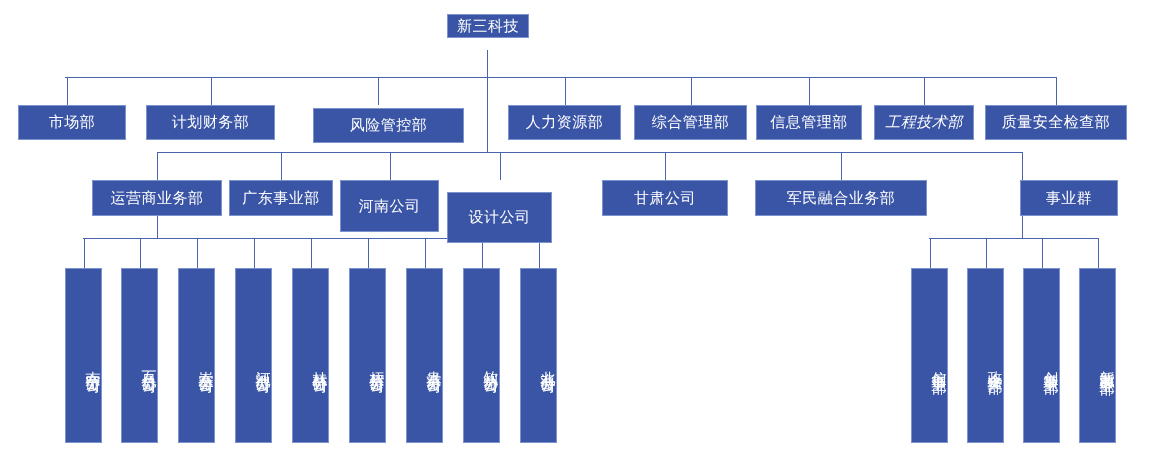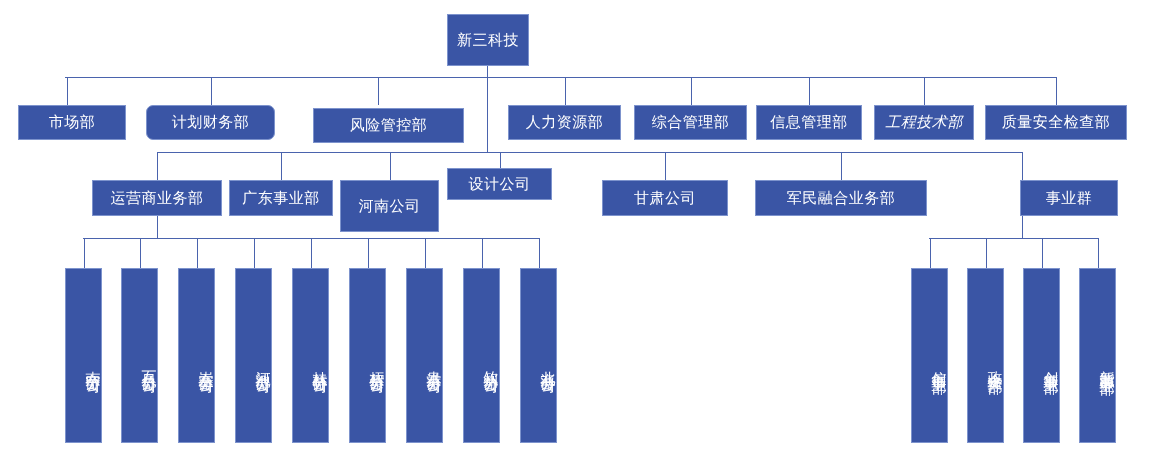--- a/index.html
+++ b/index.html
@@ -88,33 +88,33 @@
       <div class="connector v" style="left: 482px; top: 238px; width: 1px; height: 30px;"></div>
       <div class="connector v" style="left: 539px; top: 238px; width: 1px; height: 30px;"></div>
       <div class="connector v" style="left: 1022px; top: 216px; width: 1px; height: 22px;"></div>
       <div class="connector h" style="left: 929px; top: 238px; width: 169px; height: 1px;"></div>
       <div class="connector v" style="left: 930px; top: 238px; width: 1px; height: 30px;"></div>
       <div class="connector v" style="left: 986px; top: 238px; width: 1px; height: 30px;"></div>
       <div class="connector v" style="left: 1042px; top: 238px; width: 1px; height: 30px;"></div>
       <div class="connector v" style="left: 1098px; top: 238px; width: 1px; height: 30px;"></div>
     </div>
   <div id="node-layer">
-      <div class="node root" style="left: 447px; top: 14px; width: 82px; height: 52px;">新三科技</div>
+      <div class="node root" style="left: 447px; top: 14px; width: 82px; height: 24px;">新三科技</div>
       <div class="node" style="left: 18px; top: 105px; width: 108px; height: 35px;">市场部</div>
-      <div class="node" style="left: 146px; top: 105px; width: 129px; height: 35px; border-radius: 7px;">计划财务部</div>
+      <div class="node" style="left: 146px; top: 105px; width: 129px; height: 35px;">计划财务部</div>
       <div class="node" style="left: 313px; top: 108px; width: 151px; height: 35px;">风险管控部</div>
       <div class="node" style="left: 508px; top: 105px; width: 113px; height: 35px;">人力资源部</div>
       <div class="node" style="left: 634px; top: 105px; width: 113px; height: 35px;">综合管理部</div>
       <div class="node" style="left: 756px; top: 105px; width: 106px; height: 35px;">信息管理部</div>
       <div class="node" style="left: 874px; top: 105px; width: 100px; height: 35px; font-style: italic;">工程技术部</div>
       <div class="node" style="left: 985px; top: 105px; width: 142px; height: 35px;">质量安全检查部</div>
       <div class="node" style="left: 92px; top: 180px; width: 130px; height: 36px;">运营商业务部</div>
       <div class="node" style="left: 229px; top: 180px; width: 104px; height: 36px;">广东事业部</div>
       <div class="node" style="left: 340px; top: 180px; width: 99px; height: 52px;">河南公司</div>
-      <div class="node" style="left: 447px; top: 168px; width: 105px; height: 32px;">设计公司</div>
+      <div class="node" style="left: 447px; top: 192px; width: 105px; height: 51px;">设计公司</div>
       <div class="node" style="left: 602px; top: 180px; width: 126px; height: 36px;">甘肃公司</div>
       <div class="node" style="left: 755px; top: 180px; width: 172px; height: 36px;">军民融合业务部</div>
       <div class="node" style="left: 973px; top: 180px; width: 98px; height: 36px; margin-left: 47px;">事业群</div>
       <div class="node vertical" style="left: 65px; top: 268px; width: 37px; height: 175px;">南宁分公司</div>
       <div class="node vertical" style="left: 121px; top: 268px; width: 37px; height: 175px;">百色分公司</div>
       <div class="node vertical" style="left: 178px; top: 268px; width: 37px; height: 175px;">崇左分公司</div>
       <div class="node vertical" style="left: 235px; top: 268px; width: 37px; height: 175px;">河池分公司</div>
       <div class="node vertical" style="left: 292px; top: 268px; width: 37px; height: 175px;">桂林分公司</div>
       <div class="node vertical" style="left: 349px; top: 268px; width: 37px; height: 175px;">梧贺分公司</div>
       <div class="node vertical" style="left: 406px; top: 268px; width: 37px; height: 175px;">贵港分公司</div>

